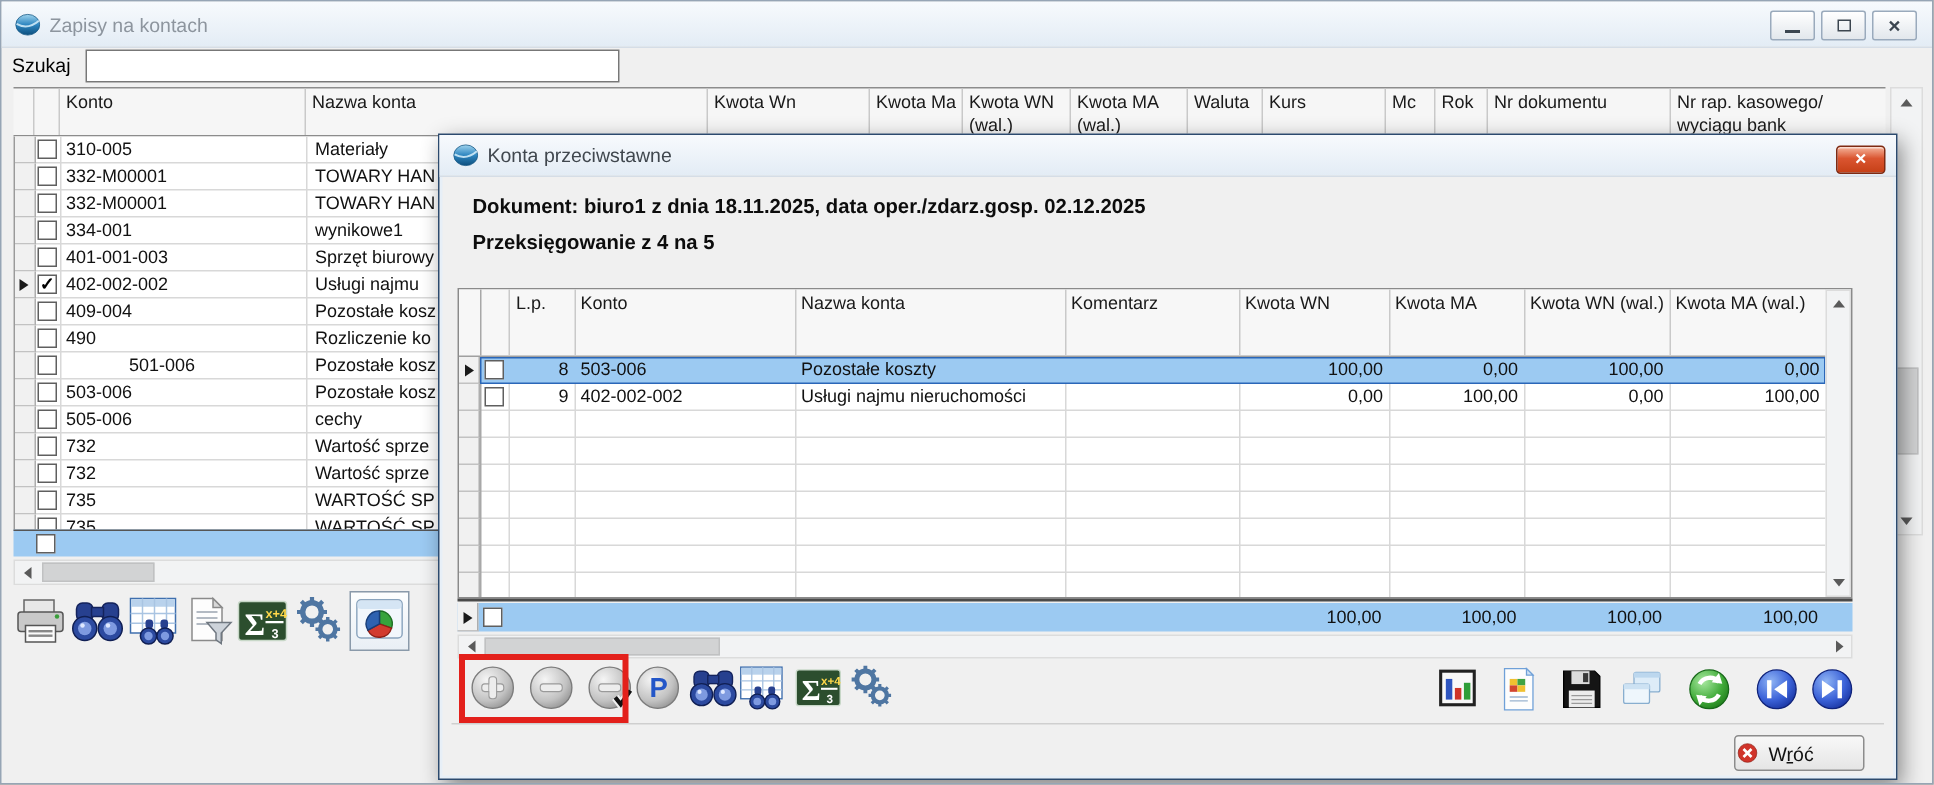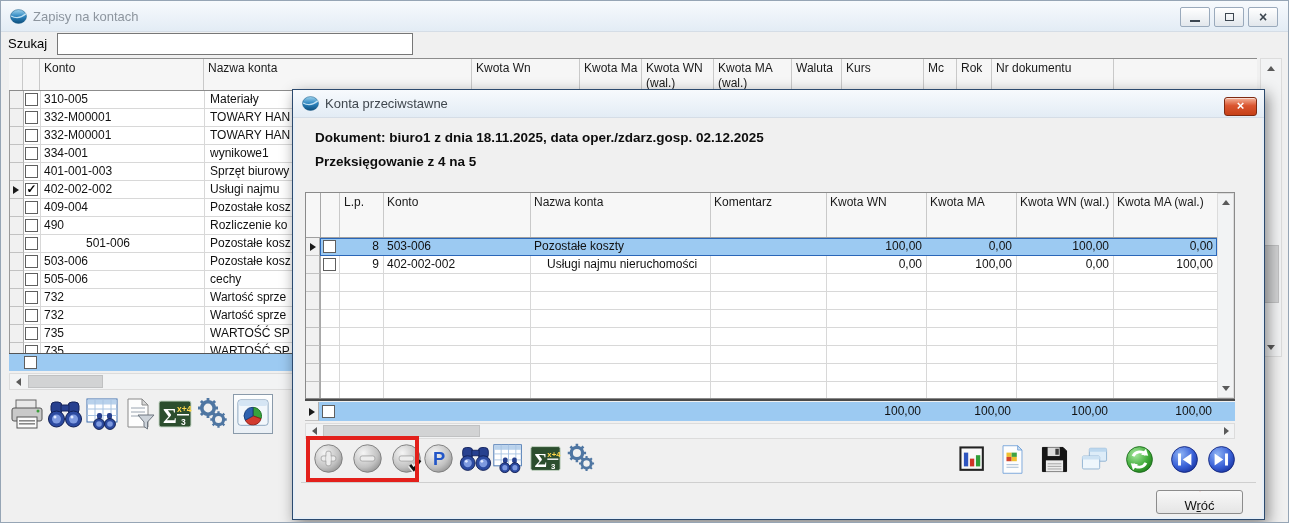--- a/index.html
+++ b/index.html
@@ -67,21 +67,21 @@
   #dlg-vscroll{position:absolute;left:911px;top:0;width:17px;height:205px;}
   .selrow{position:absolute;left:14px;right:0;height:18px;background:#9ccaf2;outline:1px solid #2a66b8;outline-offset:-1px;}
   #dlg-darkline{position:absolute;left:12px;top:309px;width:930px;height:2px;background:#4a4a4a;}
   #dlg-summary{position:absolute;left:12px;top:312px;width:930px;height:19px;background:#9ccaf2;}
   #dlg-summary .mcell{height:19px;background:#f1f1f1;}
   .footer-sep{position:absolute;left:8px;right:8px;top:392px;border-top:1px solid #cfcfcf;}
   .annotation{position:absolute;left:13px;top:346px;width:113px;height:46px;border:4px solid #e3201b;
     z-index:60;pointer-events:none;box-sizing:border-box;}
   .btn-wroc{position:absolute;left:863px;top:400px;width:87px;height:24px;
     background:linear-gradient(#f8f8f8,#e5e5e5);border:1px solid #8c8c8c;border-radius:3px;
-    display:flex;align-items:center;gap:6px;font-size:13px;color:#111;box-sizing:border-box;flex-direction:column;}
+    display:flex;align-items:center;gap:6px;font-size:13px;color:#111;box-sizing:border-box;}
   .btn-wroc u{text-decoration:underline;}
 </style>
 </head>
 <body>
 
 <svg width="0" height="0" style="position:absolute">
   <defs>
     <radialGradient id="g-gray" cx="35%" cy="30%" r="80%">
       <stop offset="0" stop-color="#f5f5f5"></stop>
         <stop offset=".65" stop-color="#c2c2c2"></stop>
@@ -283,20 +283,22 @@
         <div class="hdrcell" style="left: 787px; width: 42px;">Waluta</div>
         <div class="vline" style="left: 832px;"></div>
         <div class="hdrcell" style="left: 837px; width: 74px;">Kurs</div>
         <div class="vline" style="left: 914px;"></div>
         <div class="hdrcell" style="left: 919px; width: 25px;">Mc</div>
         <div class="vline" style="left: 947px;"></div>
         <div class="hdrcell" style="left: 952px; width: 27px;">Rok</div>
         <div class="vline" style="left: 982px;"></div>
         <div class="hdrcell" style="left: 987px; width: 114px;">Nr dokumentu</div>
         <div class="vline" style="left: 1104px;"></div>
+        <div class="hdrcell" style="left: 1109px; width: 136px;">Nr rap. kasowego/
+wyciągu bank</div>
       </div>
     <div id="bg-rows" style="position:absolute;left:8px;top:90px;width:1248px;height:262px;background:#fff;overflow:hidden;border-left:1px solid #9a9a9a;box-sizing:border-box;">
         <div class="vline-d" style="left: 13px;"></div>
         <div class="vline-d" style="left: 30px;"></div>
         <div class="vline-d" style="left: 194px;"></div>
         <div class="vline-d" style="left: 462px;"></div>
         <div class="vline-d" style="left: 570px;"></div>
         <div class="vline-d" style="left: 632px;"></div>
         <div class="vline-d" style="left: 704px;"></div>
         <div class="vline-d" style="left: 782px;"></div>
@@ -528,21 +530,21 @@
             <div class="cell" style="left: 408px; width: 108px;"></div>
             <div class="cell num" style="left: 524px; width: 92px;">100,00</div>
             <div class="cell num" style="left: 624px; width: 82px;">0,00</div>
             <div class="cell num" style="left: 714px; width: 89px;">100,00</div>
             <div class="cell num" style="left: 811px; width: 96px;">0,00</div>
           </div>
           <div style="position: absolute; left: 0px; top: 18px; width: 911px; height: 18px;">
             <div class="cbx" style="left: 17px; top: 2px;"></div>
             <div class="cell num" style="left: 38px; width: 35px;">9</div>
             <div class="cell" style="left: 81px; width: 139px;">402-002-002</div>
-            <div class="cell" style="left: 241px; width: 172px;">Usługi najmu nieruchomości</div>
+            <div class="cell" style="left: 228px; width: 172px;">Usługi najmu nieruchomości</div>
             <div class="cell" style="left: 408px; width: 108px;"></div>
             <div class="cell num" style="left: 524px; width: 92px;">0,00</div>
             <div class="cell num" style="left: 624px; width: 82px;">100,00</div>
             <div class="cell num" style="left: 714px; width: 89px;">0,00</div>
             <div class="cell num" style="left: 811px; width: 96px;">100,00</div>
           </div>
         </div>
       <div id="dlg-vscroll" class="strack">
         <div class="sa" style="left:1px;top:1px;width:13px;height:15px;">
             <span class="t-up"></span>

